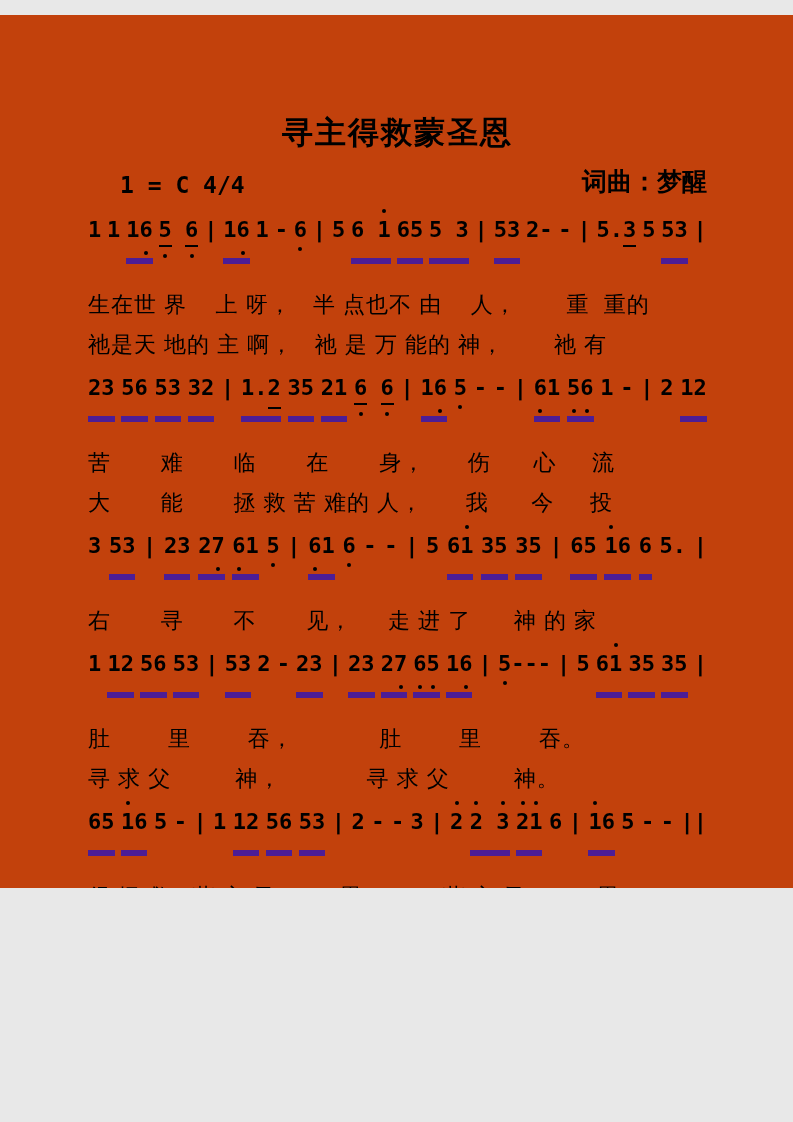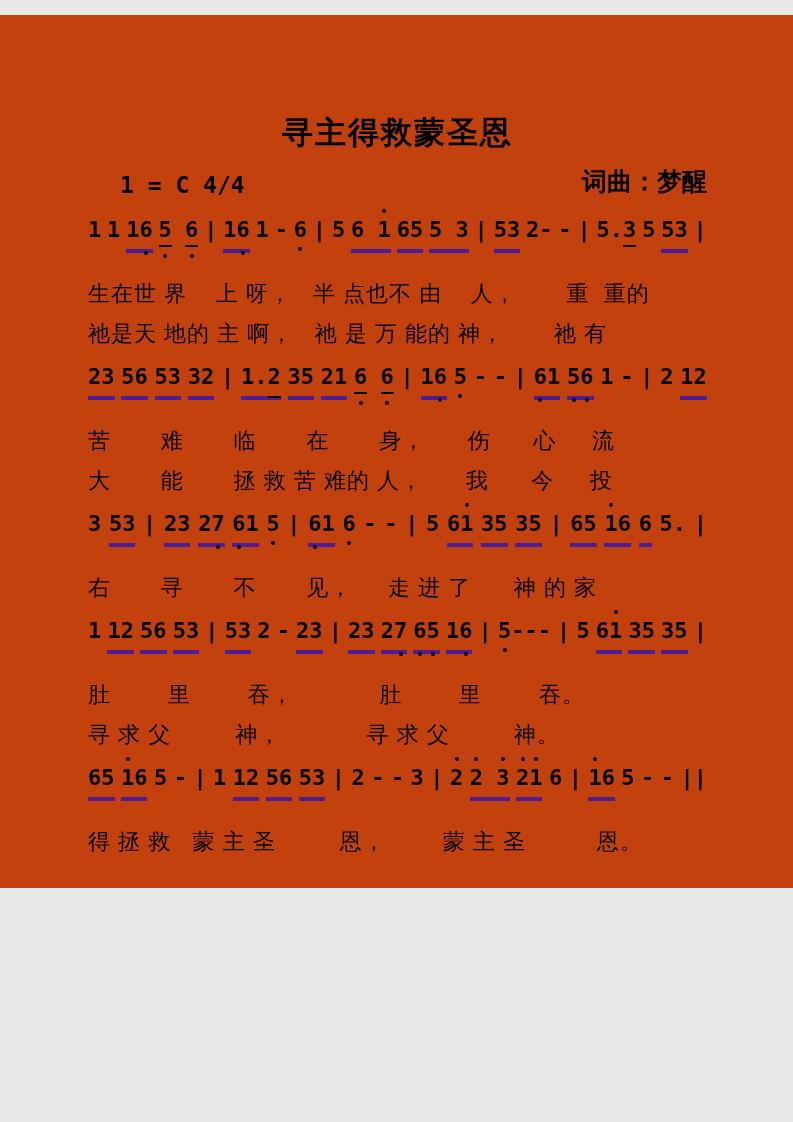--- a/index.html
+++ b/index.html
@@ -43,21 +43,21 @@
     justify-content:space-between;
     align-items:baseline;
     font-family:"DejaVu Sans Mono","Liberation Mono",monospace;
     font-weight:bold;
     font-size:22px;
     line-height:24px;
     padding:12px 0 12px;
     margin-top:8px;
   }
   .tok { position:relative; white-space:pre; }
-  .tok.u { border-bottom:4px solid #4c1d95; padding-bottom:7px; }
+  .tok.u { border-bottom:6px solid #4c1d95; padding-bottom:16px; }
   .ch { position:relative; display:inline-block; }
   .ch.up { border-bottom:2px solid #000; padding-bottom:3px; }
   .ch.u2::after {
     content:"";
     position:absolute; left:0; right:0; bottom:-9px; height:2px;
     background:#000;
   }
   .d {
     position:absolute; left:50%;
     margin-left:-2px;

